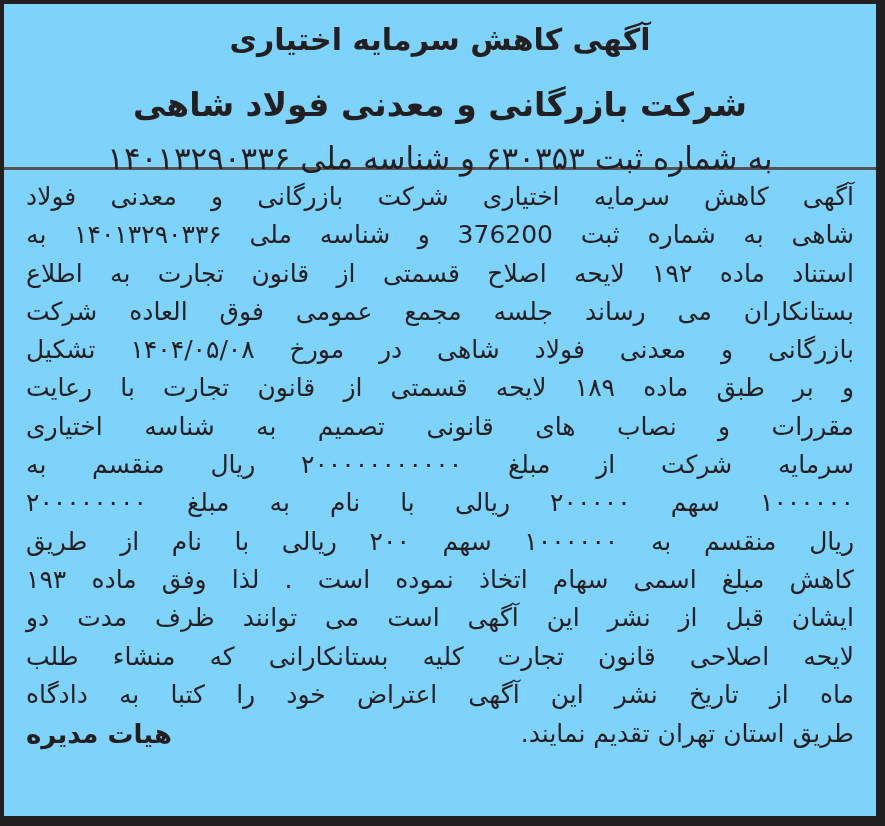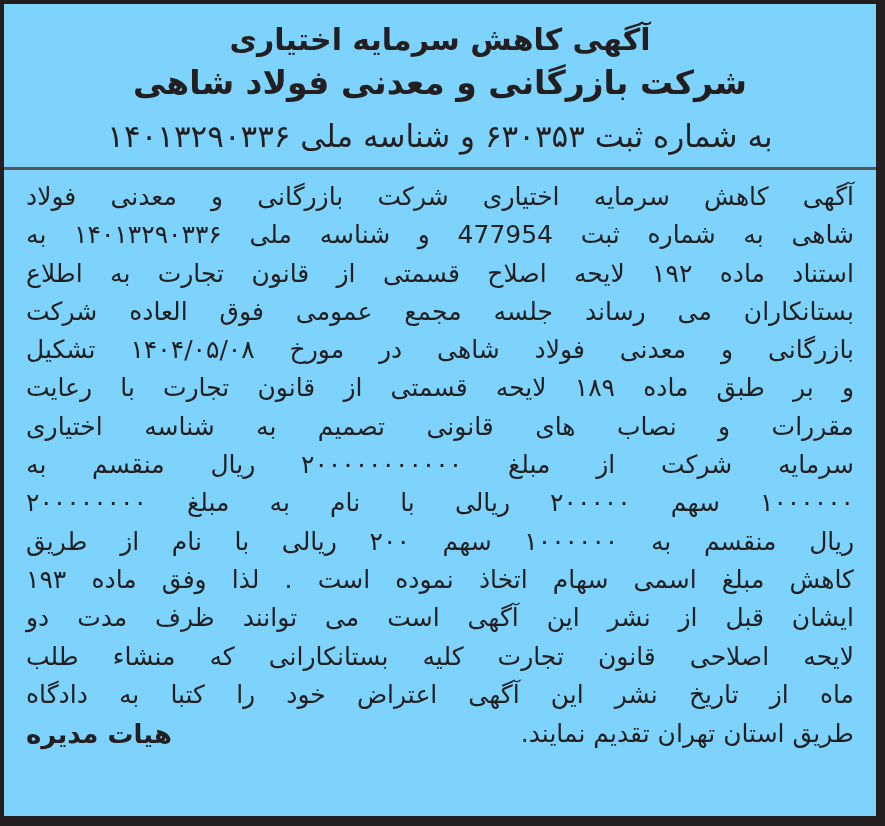--- a/index.html
+++ b/index.html
@@ -27,21 +27,21 @@
     .title1 {
       font-weight: bold;
       font-size: 30px;
       padding-top: 16px;
       line-height: 40px;
     }
     .title2 {
       font-weight: bold;
       font-size: 33px;
       line-height: 46px;
-      margin-top: 0;
+      margin-top: 22px;
     }
     .title3 {
       font-size: 31px;
       line-height: 44px;
       margin-top: 8px;
     }
     .body {
       direction: rtl;
       text-align: justify;
       text-align-last: justify;
@@ -78,21 +78,21 @@
     <div class="title1">آگهی کاهش سرمایه اختیاری</div>
     <div class="title2">شرکت  بازرگانی و معدنی فولاد شاهی</div>
     <div class="title3">به شماره ثبت  ۶۳۰۳۵۳  و شناسه ملی ۱۴۰۱۳۲۹۰۳۳۶</div>
   </div>
 
   <div class="body">
     <div class="line">
         <span class="t">آگهی کاهش سرمایه اختیاری شرکت  بازرگانی و معدنی فولاد</span>
       </div>
     <div class="line">
-        <span class="t">شاهی به شماره ثبت 477954 و شناسه ملی ۱۴۰۱۳۲۹۰۳۳۶ به</span>
+        <span class="t">شاهی به شماره ثبت 376200 و شناسه ملی ۱۴۰۱۳۲۹۰۳۳۶ به</span>
       </div>
     <div class="line">
         <span class="t">استناد ماده ۱۹۲ لایحه اصلاح قسمتی از قانون تجارت به اطلاع</span>
       </div>
     <div class="line">
         <span class="t">بستانکاران می رساند جلسه مجمع عمومی فوق العاده شرکت</span>
       </div>
     <div class="line">
         <span class="t">بازرگانی و معدنی فولاد شاهی در مورخ ۱۴۰۴/۰۵/۰۸ تشکیل</span>
       </div>

